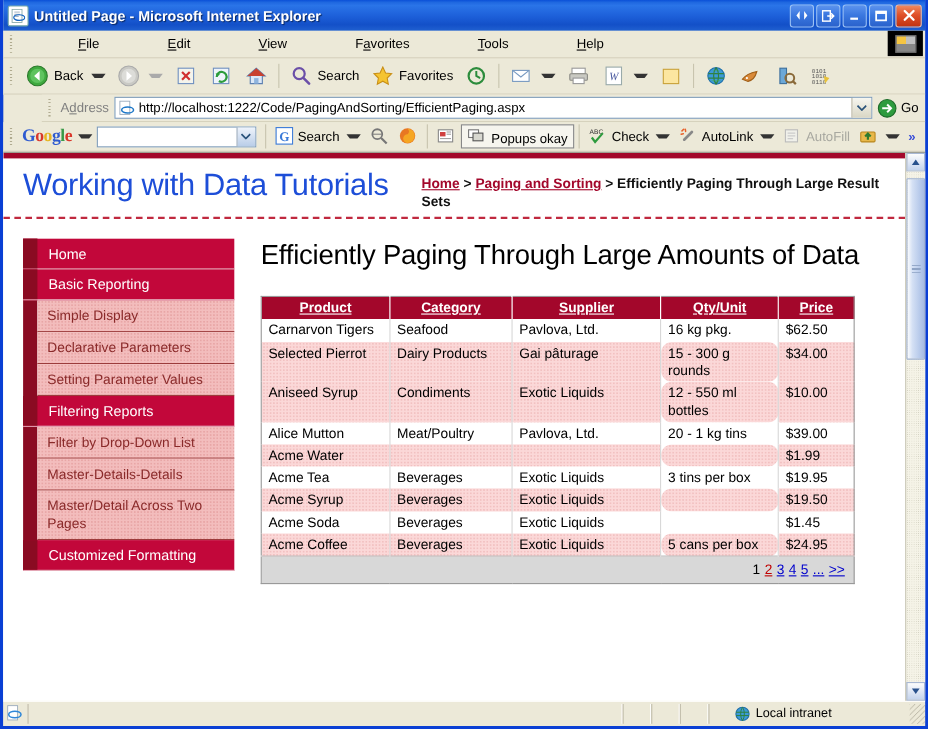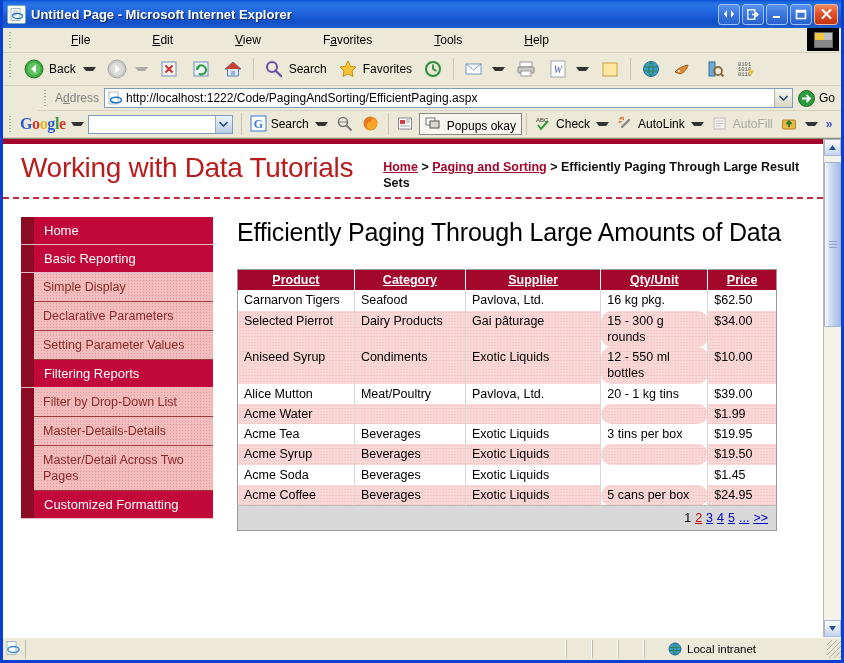--- a/index.html
+++ b/index.html
@@ -175,21 +175,21 @@
   .topbar-red{height:5px;background:#A3072B;}
 
   
   .pg-header{
     display:flex;align-items:flex-start;
     padding:8px 14px 6px 18px;
     border-bottom:2px dashed #C0293F;
   }
   .pg-title{
     font-family:"Liberation Sans",sans-serif;
-    font-size:28px;font-weight:normal;color:#b91c1c;
+    font-size:28px;font-weight:normal;color:#1d4ed8;
     white-space:nowrap;flex:0 0 auto;
     letter-spacing:-.3px;
   }
   .crumb{
     flex:1 1 auto;padding-left:30px;padding-top:8px;
     font-size:12.5px;font-weight:bold;color:#111;line-height:1.25;
   }
   .crumb a{color:#A3072B;text-decoration:underline;}
 
   .pg-body{display:flex;align-items:flex-start;}

